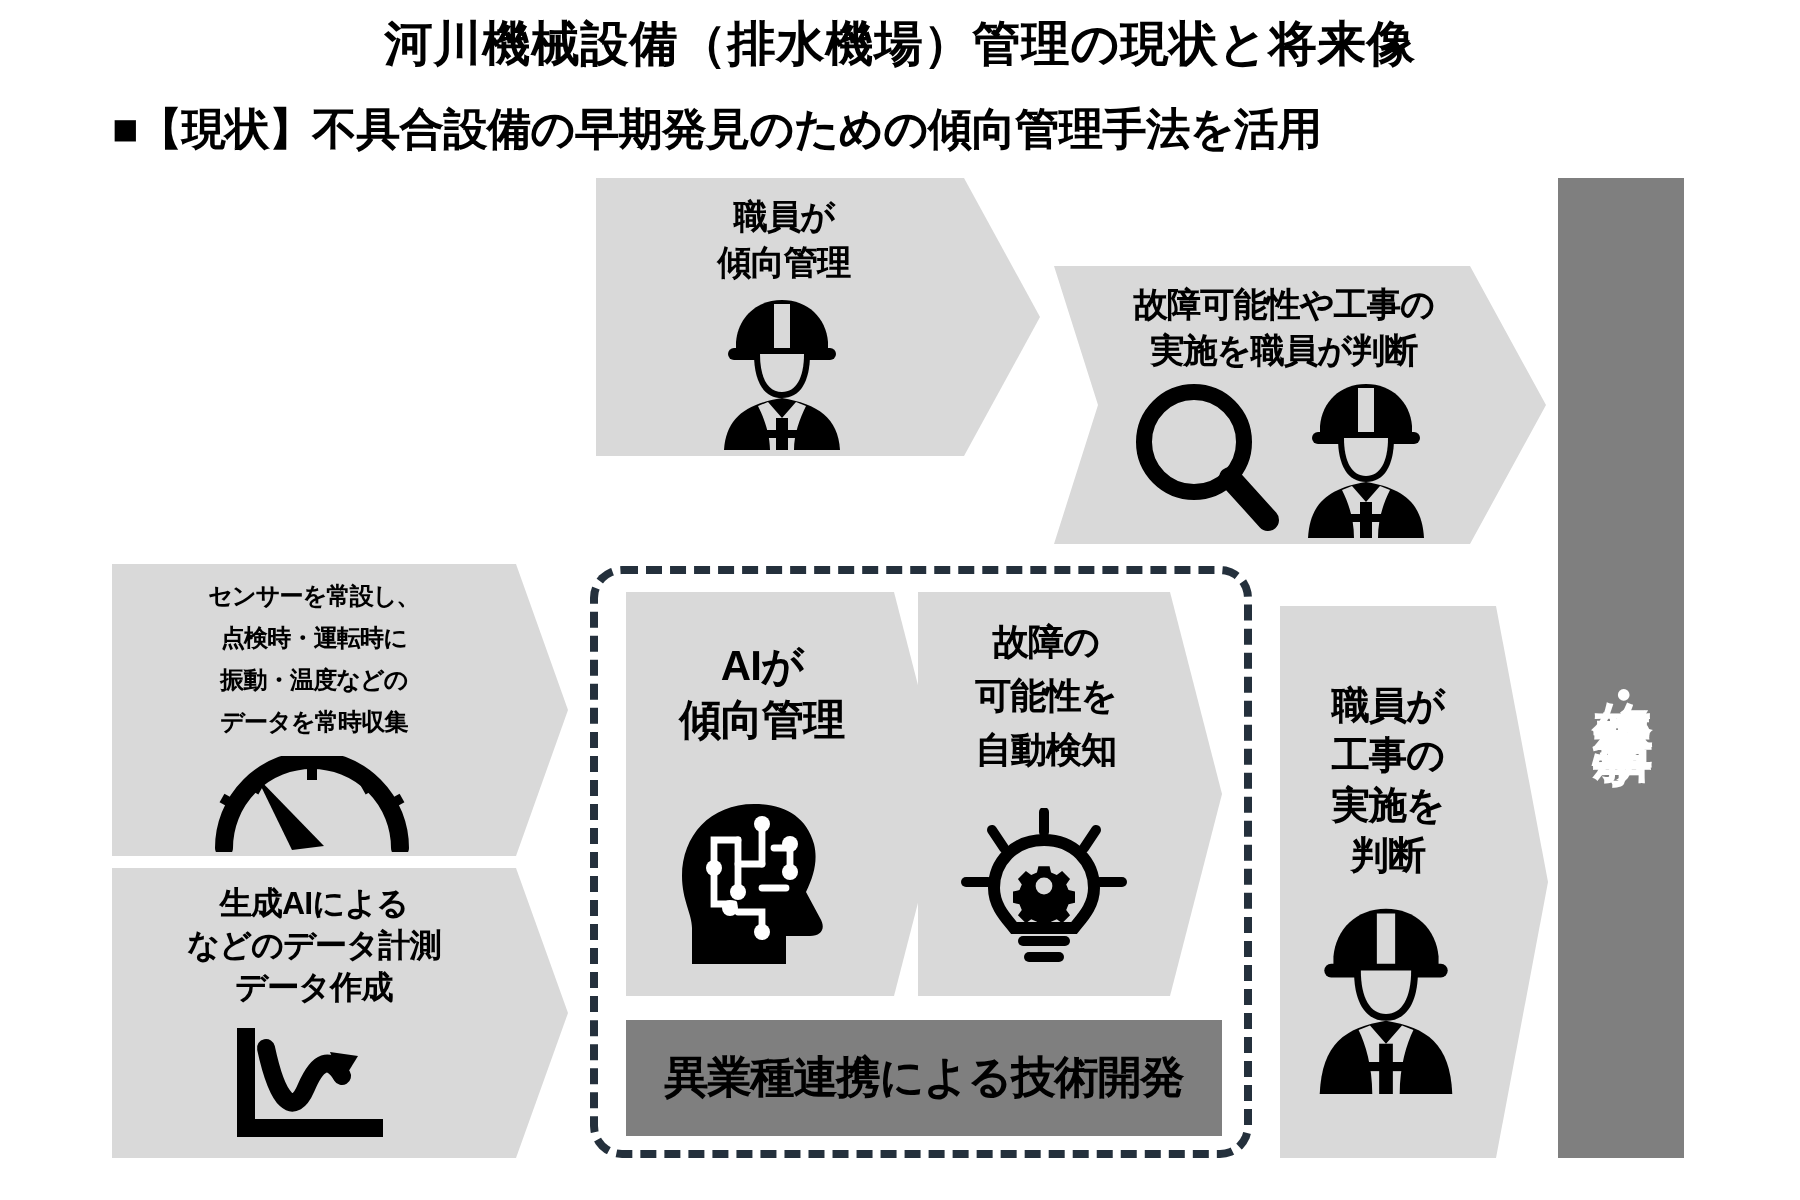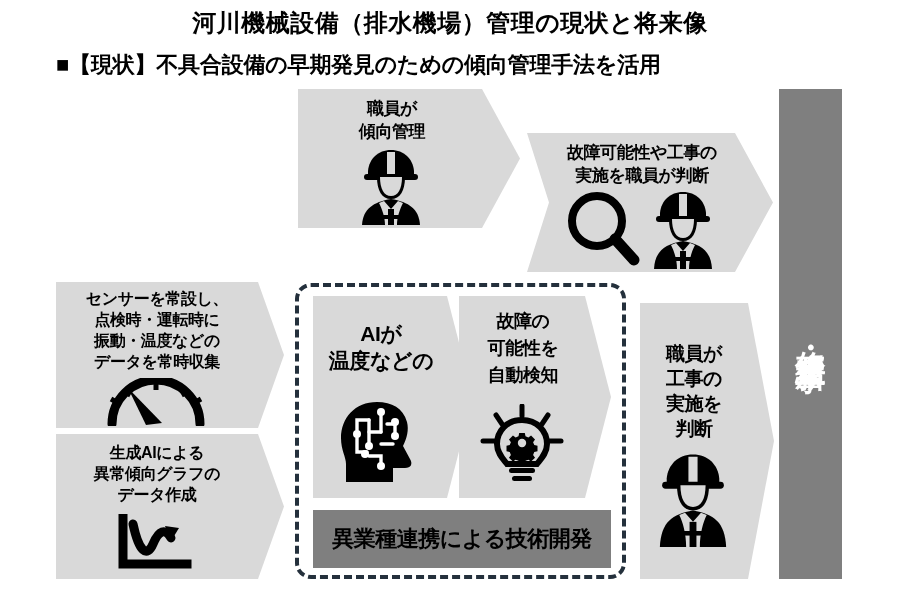--- a/index.html
+++ b/index.html
@@ -8,24 +8,25 @@
     padding: 0;
     background: #ffffff;
   }
   body {
     font-family: "Liberation Sans", "DejaVu Sans", sans-serif;
     color: #000000;
     -webkit-font-smoothing: antialiased;
   }
   #canvas {
     position: relative;
-    width: 900px;
+    width: 832px;
     height: 600px;
     overflow: hidden;
     background: #ffffff;
+    padding-left: 29px;
   }
 
   
   .page-title {
     position: absolute;
     left: 0;
     top: 8px;
     width: 900px;
     text-align: center;
     font-size: 24px;
@@ -192,55 +193,55 @@
           <path d="M33 54 l7 8 l7-8 l5 2 C49 62 46 70 46 80 l-12 0 C34 70 31 62 28 56 Z" fill="#d9d9d9"></path>
           <rect x="37" y="62" width="6" height="18" fill="#000"></rect>
           <rect x="28" y="68" width="24" height="4" fill="#000"></rect>
         </g>
       </svg>
     </div>
   </div>
 
 
   <div class="chevron chev-point-sm" style="left:56px; top:282px; width:228px; height:146px;">
-    <div class="chev-label" style="left:0; right:26px; top:6px; font-size:16px; line-height:21px;">センサーを常設し、
+    <div class="chev-label" style="left:0; right:26px; top:6px; font-size:12px; line-height:21px;">センサーを常設し、
 点検時・運転時に
 振動・温度などの
 データを常時収集</div>
     <div class="chev-icon" style="left:0; right:28px; top:96px; height:48px;">
       <svg width="104" height="48" viewBox="0 0 104 48" aria-hidden="true">
         <path d="M8 46 A44 44 0 0 1 96 46" fill="none" stroke="#000" stroke-width="9" stroke-linecap="round"></path>
         <line x1="52" y1="2" x2="52" y2="12" stroke="#000" stroke-width="5"></line>
         <line x1="28" y1="9" x2="23" y2="18" stroke="#000" stroke-width="5"></line>
         <line x1="76" y1="9" x2="81" y2="18" stroke="#000" stroke-width="5"></line>
         <line x1="88" y1="26" x2="97" y2="21" stroke="#000" stroke-width="5"></line>
         <line x1="16" y1="26" x2="7" y2="21" stroke="#000" stroke-width="5"></line>
         <path d="M24 10 L58 45 L42 47 Z" fill="#000"></path>
       </svg>
     </div>
   </div>
 
   <div class="chevron chev-point-sm" style="left:56px; top:434px; width:228px; height:145px;">
     <div class="chev-label" style="left:0; right:26px; top:8px; font-size:16px; line-height:21px;">生成AIによる
-異常傾向グラフの
+などのデータ計測
 データ作成</div>
     <div class="chev-icon" style="left:0; right:28px; top:80px; height:58px;">
       <svg width="86" height="58" viewBox="0 0 86 58" aria-hidden="true">
         <path d="M10 2 L10 50 L74 50" fill="none" stroke="#000" stroke-width="9" stroke-linecap="square"></path>
         <path d="M20 10 C26 38 34 44 40 30 C46 16 52 14 58 24" fill="none" stroke="#000" stroke-width="9" stroke-linecap="round"></path>
         <path d="M52 12 L66 14 L58 27 Z" fill="#000"></path>
       </svg>
     </div>
   </div>
 
   <div id="dashed-group"></div>
 
   <div class="chevron chev-point-sm" style="left:313px; top:296px; width:160px; height:202px;">
     <div class="chev-label" style="left:0; right:24px; top:24px; font-size:21px; line-height:27px;">AIが
-温度などの</div>
+傾向管理</div>
     <div class="chev-icon" style="left:0; right:26px; top:104px; height:84px;">
       <svg width="86" height="84" viewBox="0 0 86 84" aria-hidden="true">
         <path d="M40 2 C18 2 4 18 4 38 C4 50 9 57 9 64 L9 82 L56 82 L56 68 L68 68 C74 68 76 64 73 59 L66 46 C70 38 72 30 70 22 C66 8 55 2 40 2 Z" fill="#000"></path>
 
         <g stroke="#fff" stroke-width="3.4" fill="none" stroke-linecap="round">
           <path d="M20 30 L20 20 L32 20"></path>
           <path d="M20 38 L20 52 L30 52"></path>
           <path d="M32 20 L32 44"></path>
           <path d="M32 32 L44 32"></path>
           <path d="M44 32 L44 14"></path>

